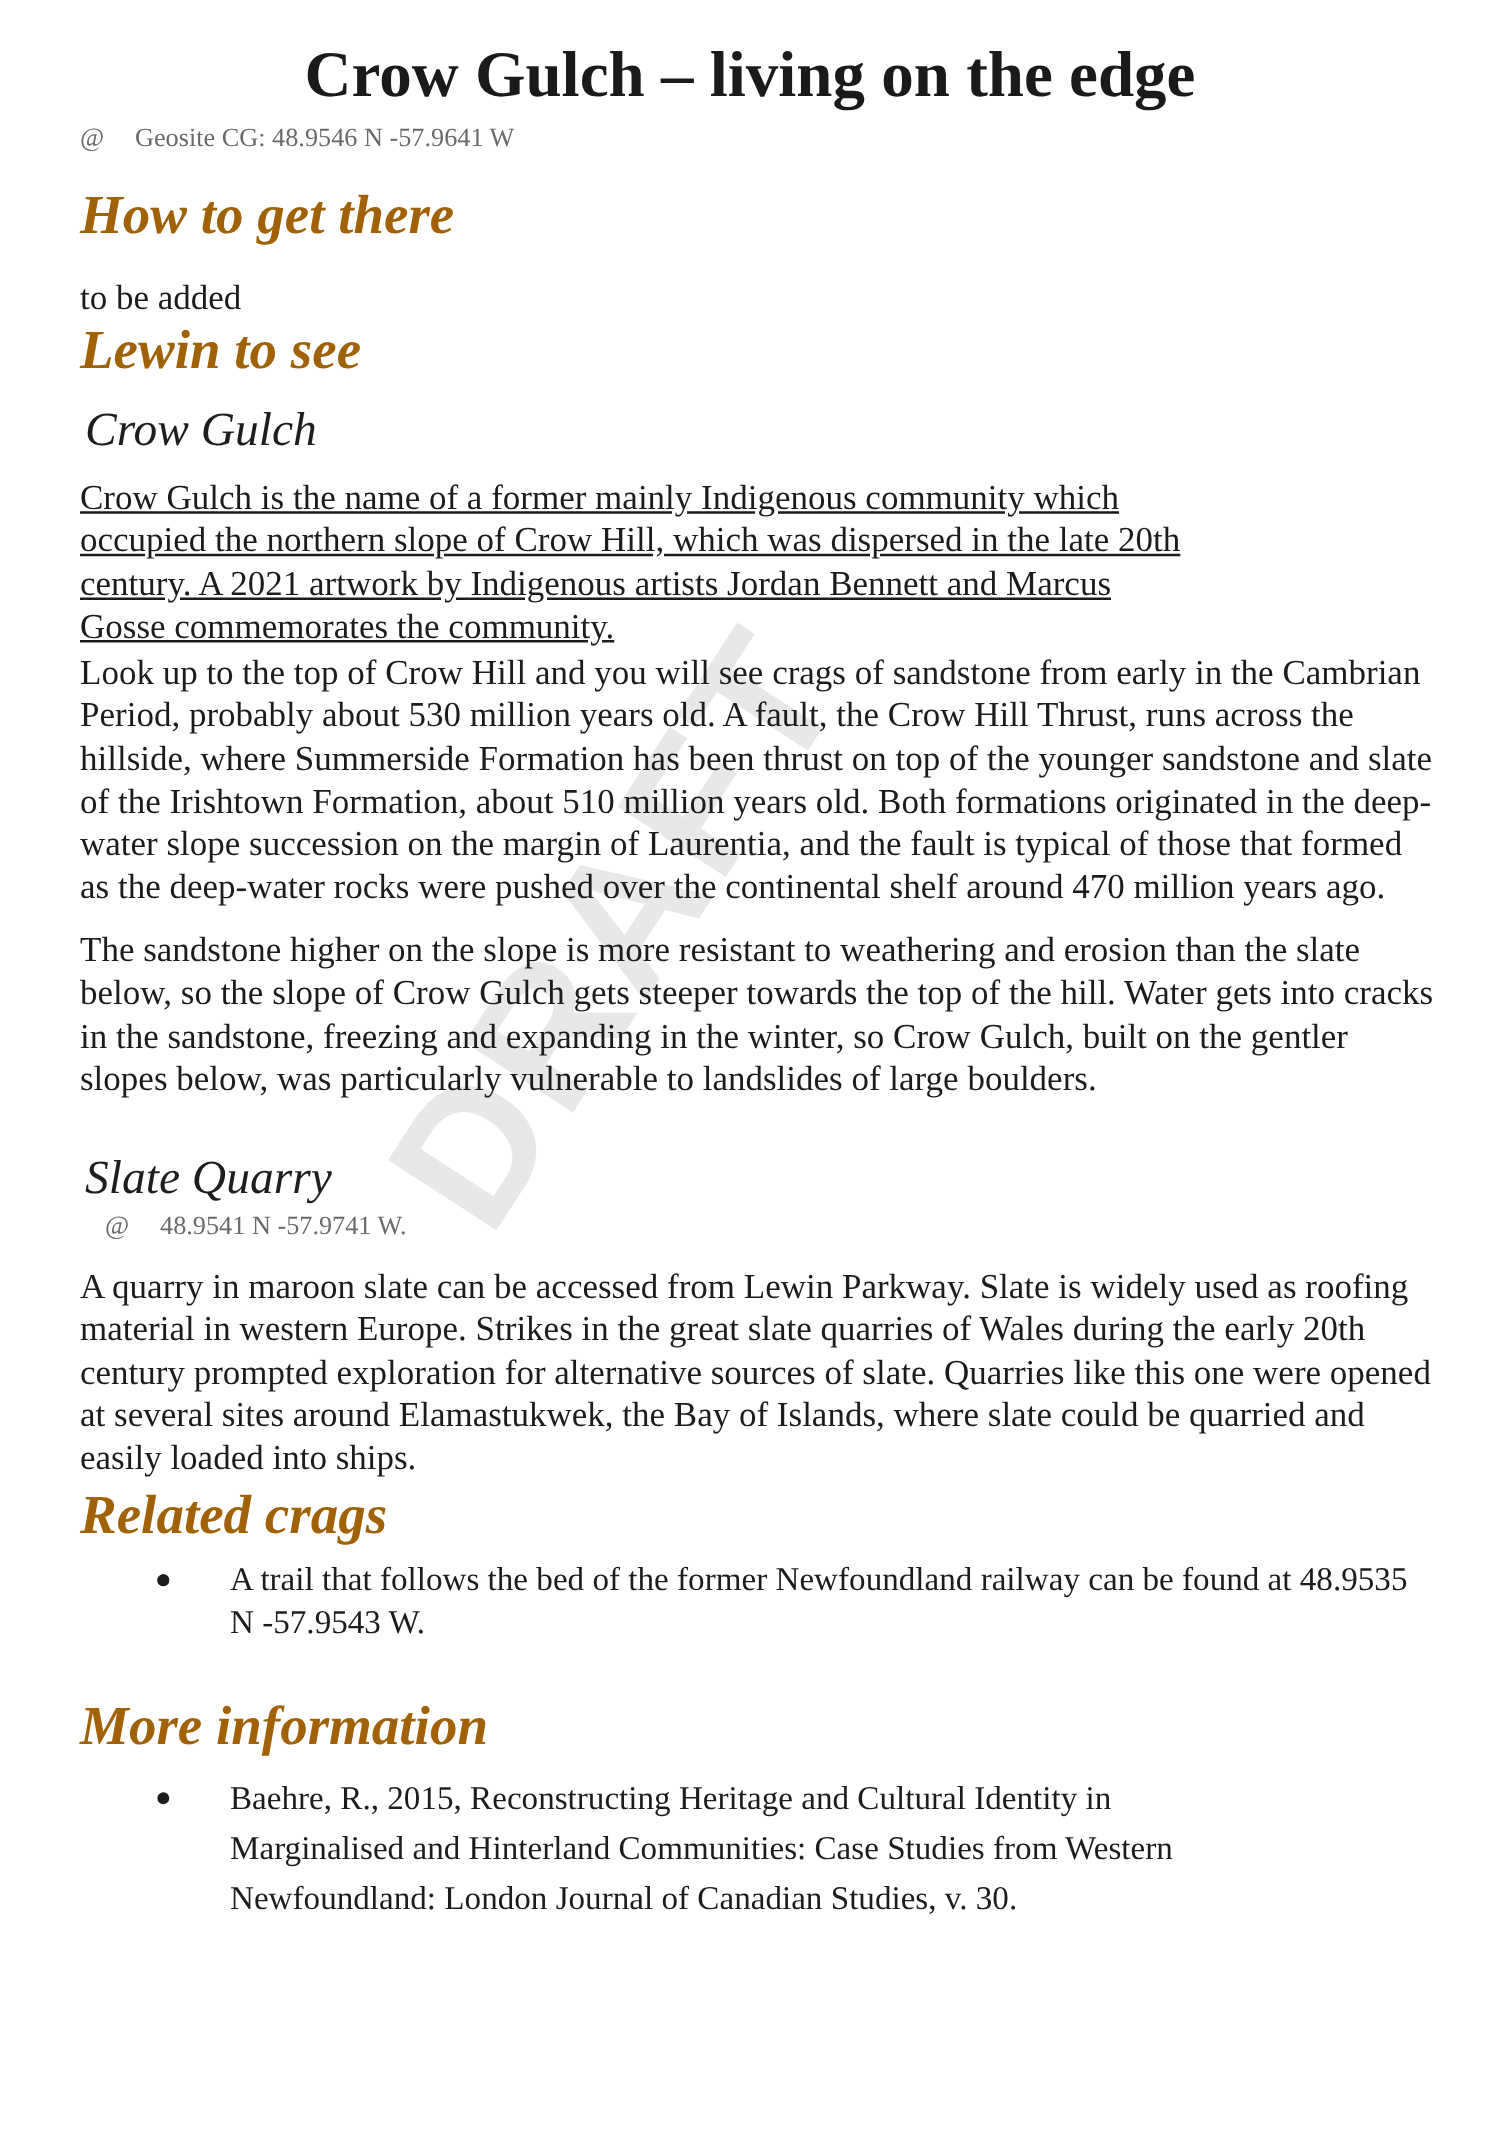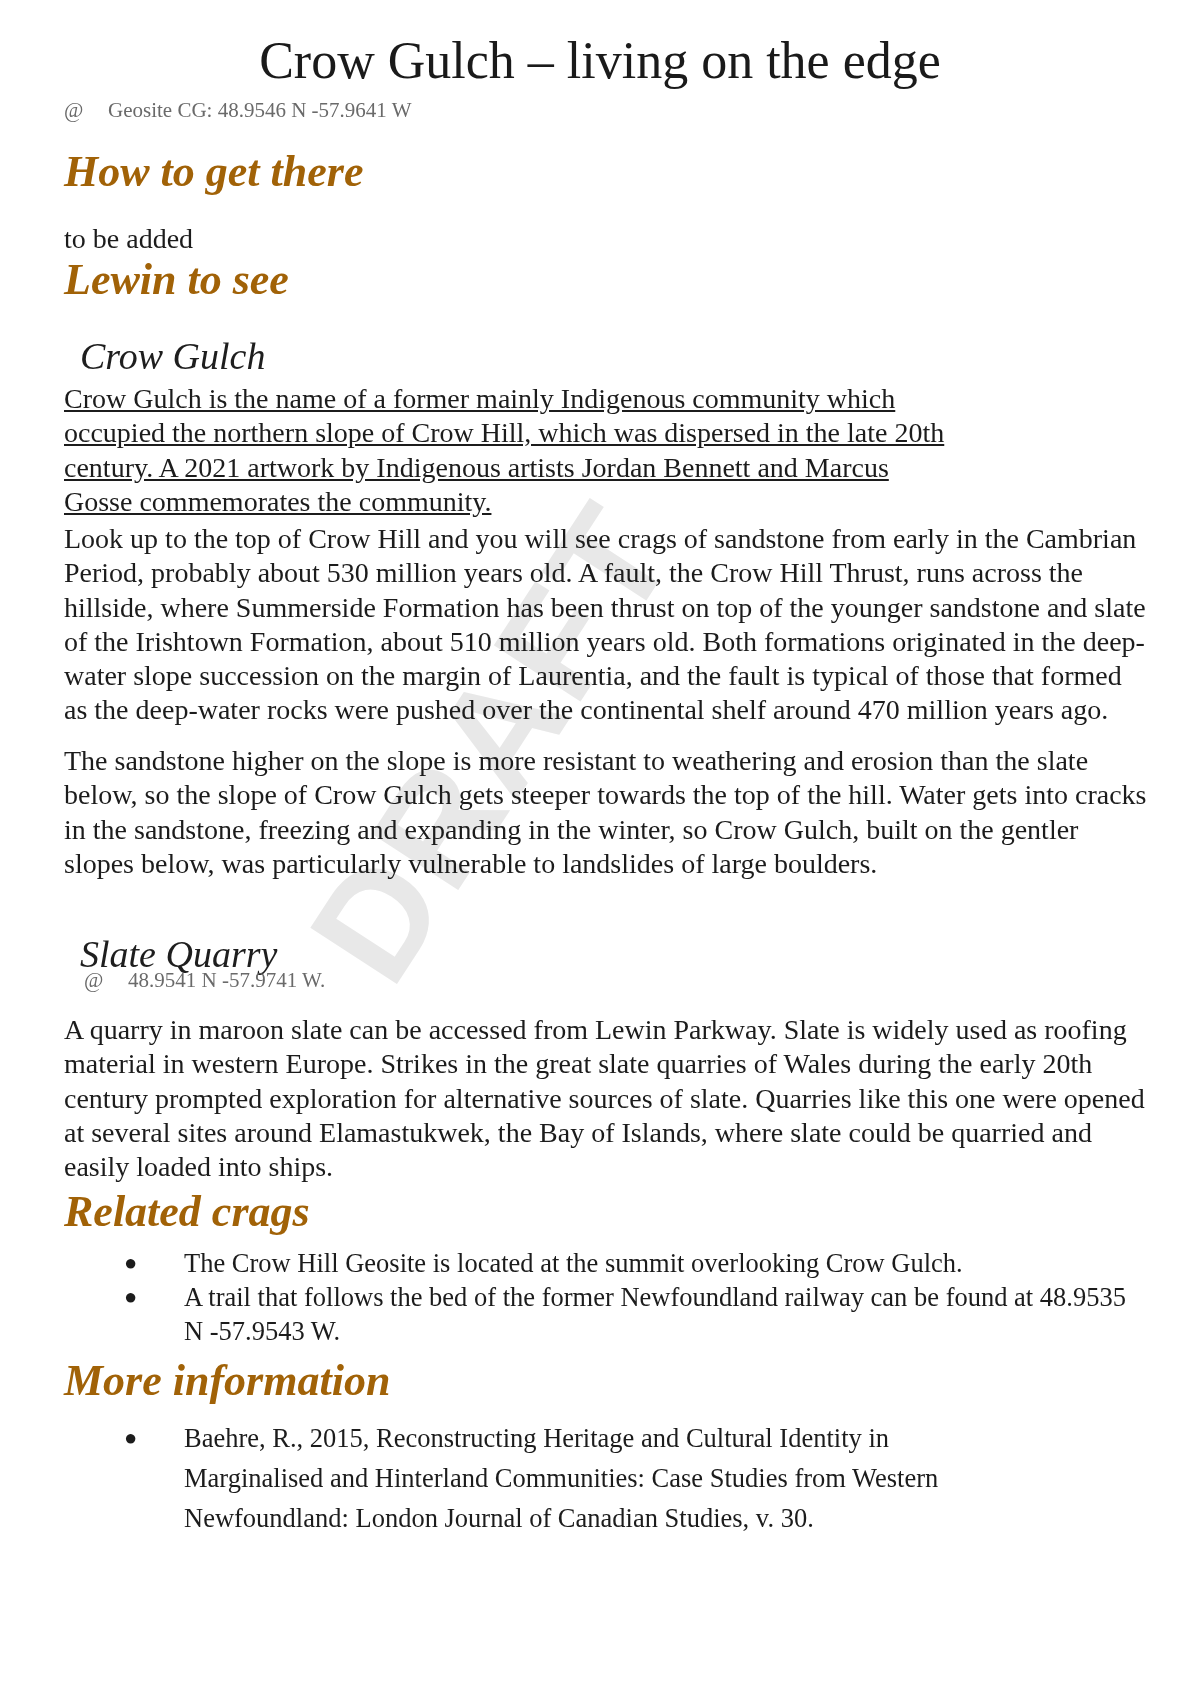--- a/index.html
+++ b/index.html
@@ -43,21 +43,21 @@
       z-index: 1;
     }
     .title {
       margin: 0;
       position: absolute;
       top: 30px;
       left: -64px;
       width: 1200px;
       text-align: center;
       font-size: 52px;
-      font-weight: normal;
+      font-weight: bold;
       color: #1a1a1a;
       line-height: 1.2;
     }
     .coord {
       position: absolute;
       left: 0;
       font-size: 21px;
       color: #6a6a6a;
       line-height: 1.2;
       white-space: nowrap;
@@ -73,21 +73,21 @@
       font-style: italic;
       font-weight: bold;
       font-size: 44px;
       color: #a16207;
       line-height: 1.2;
       white-space: nowrap;
     }
     .h3 {
       position: absolute;
       left: 0;
-      margin: 16px;
+      margin: 4px;
       font-style: italic;
       font-weight: normal;
       font-size: 38px;
       color: #1e1e1e;
       line-height: 1.2;
       white-space: nowrap;
     }
     .para {
       position: absolute;
       left: 0;
@@ -151,21 +151,20 @@
       <span class="at">@</span><span>48.9541 N -57.9741 W.</span>
     </div>
 
     <p class="para" style="top:1013px;">A quarry in maroon slate can be accessed from Lewin Parkway. Slate is widely used as roofing material in western Europe. Strikes in the great slate quarries of Wales during the early 20th century prompted exploration for alternative sources of slate. Quarries like this one were opened at several sites around Elamastukwek, the Bay of Islands, where slate could be quarried and easily loaded into ships.</p>
 
     <h2 class="h2" style="top:1186px;">Related crags</h2>
 
     <ul class="bullets tight" style="top:1246px;">
       <li>
         <span class="dot">●</span>
-        <span>The Crow Hill Geosite is located at the summit overlooking Crow Gulch.</span>
       </li>
       <li>
         <span class="dot">●</span>
         <span>A trail that follows the bed of the former Newfoundland railway can be found at 48.9535 N -57.9543 W.</span>
       </li>
     </ul>
 
     <h2 class="h2" style="top:1355px;">More information</h2>
 
     <ul class="bullets loose" style="top:1418px; width:960px;">

